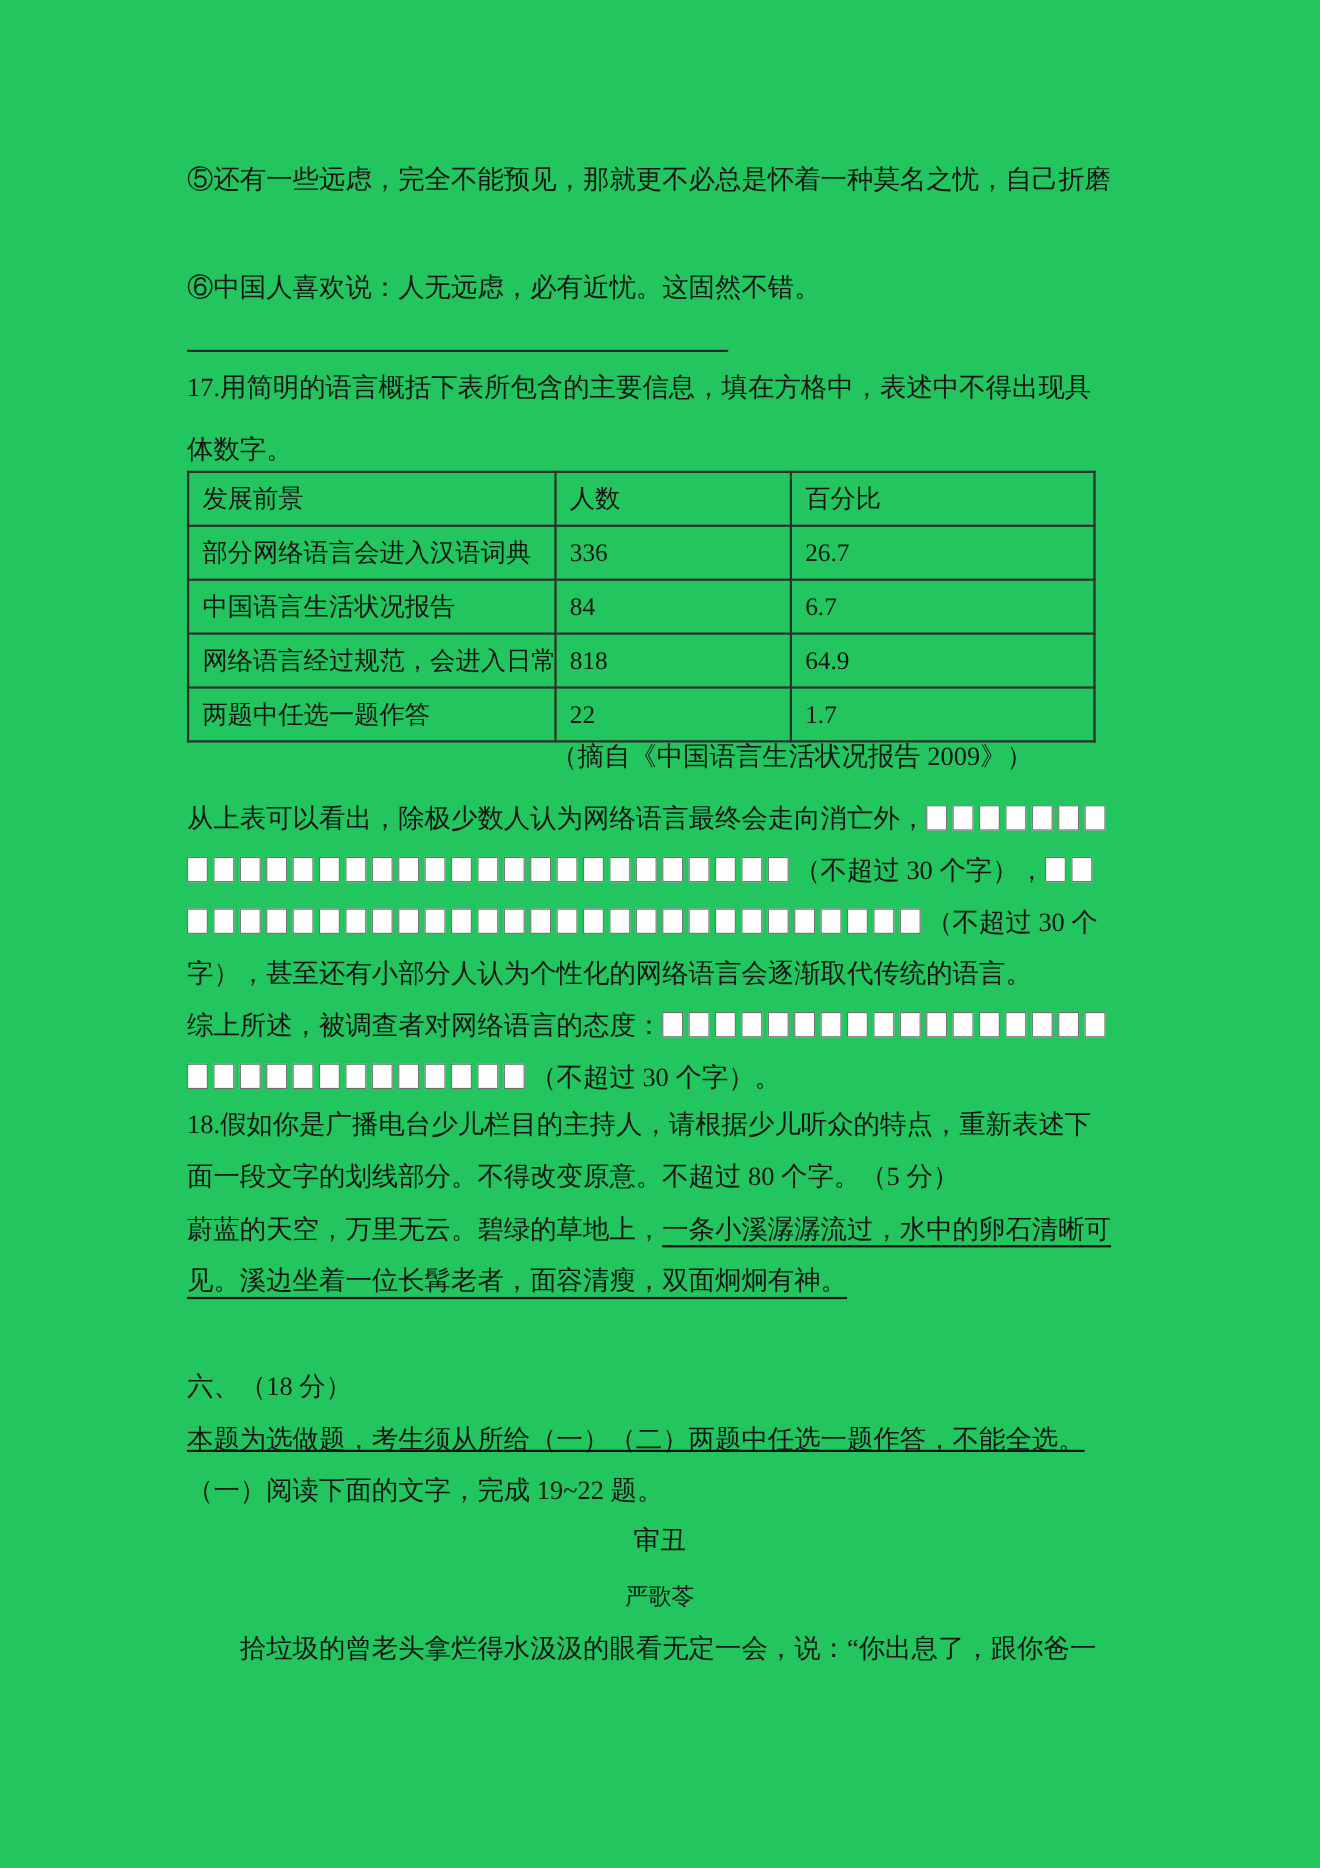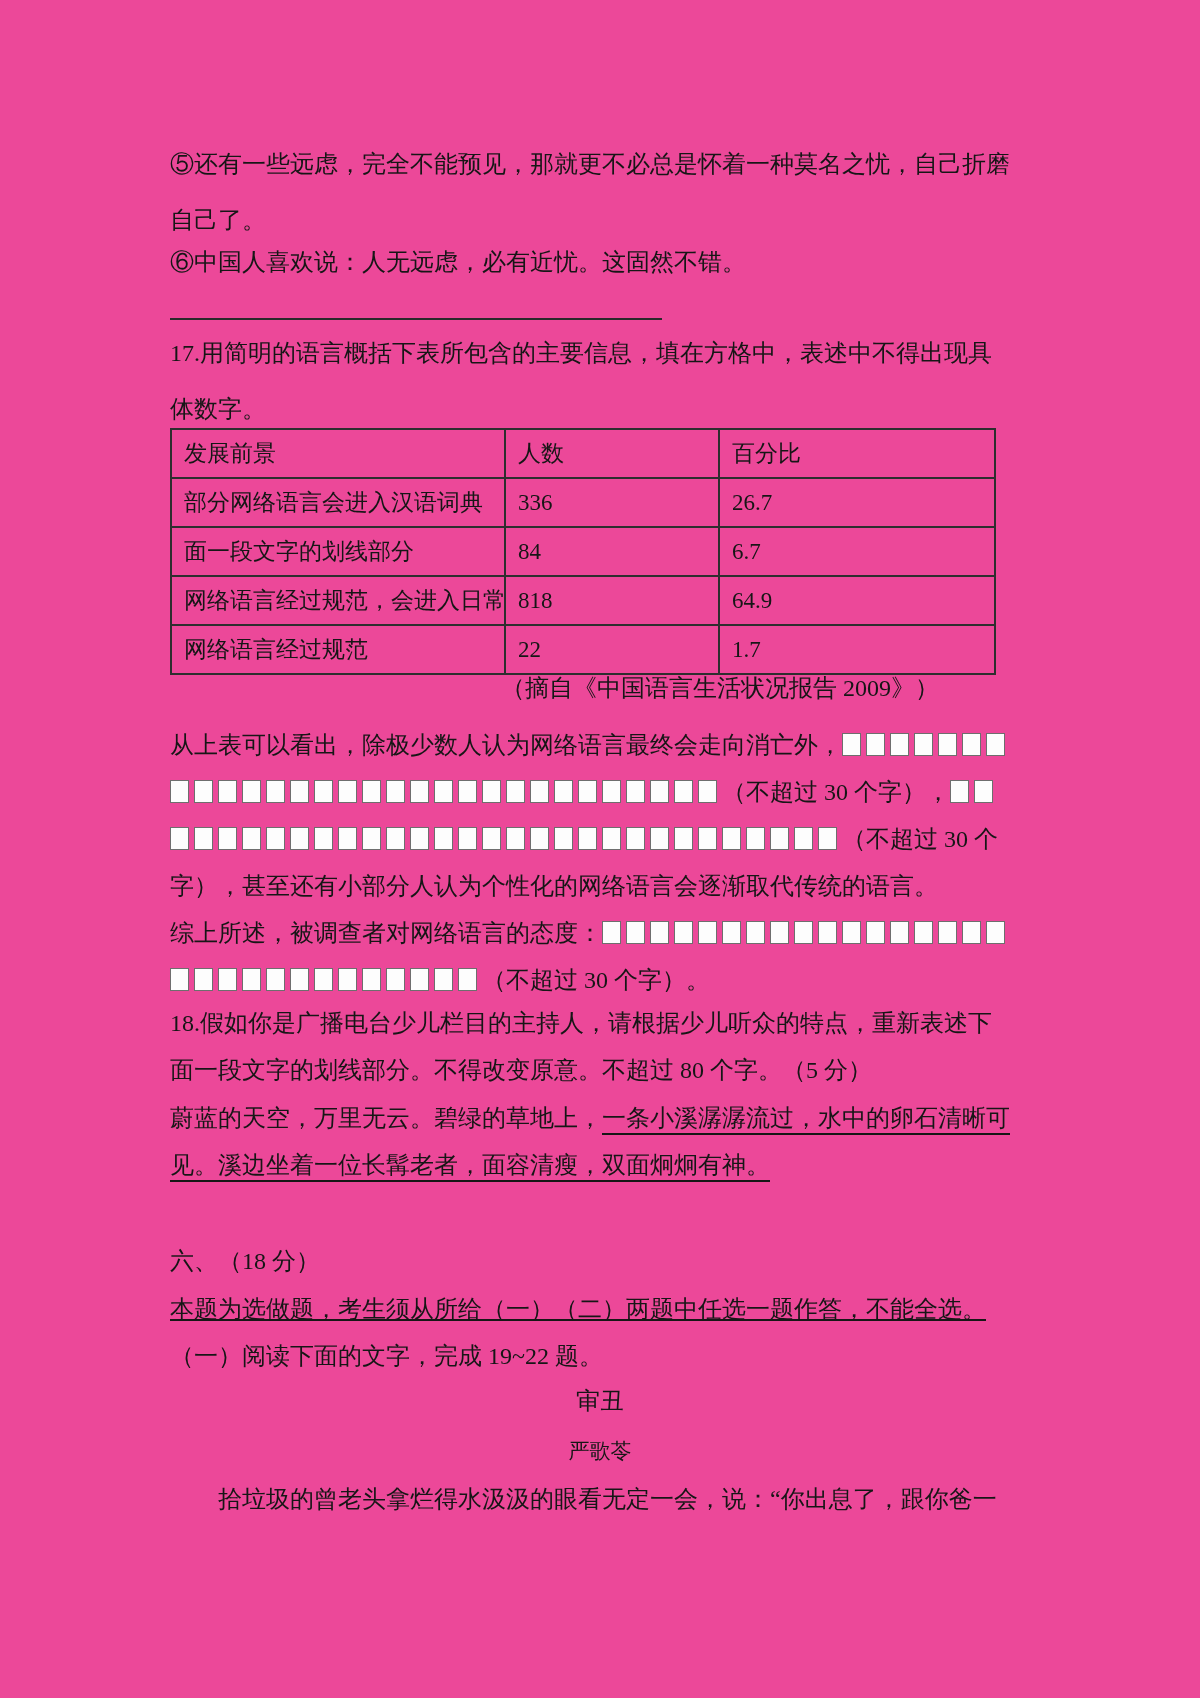--- a/index.html
+++ b/index.html
@@ -1,20 +1,20 @@
 <!DOCTYPE html>
 <html><head>
 <meta charset="utf-8">
 <style>
   html,body { margin:0; padding:0; background:#e8e8e8; }
   .page {
     position:relative;
     width:1200px; height:1698px;
     margin:0 auto;
-    background:#ec4899;
+    background:#22c55e;
     font-family:"Liberation Serif","DejaVu Serif",serif;
     color:#161616;
     overflow:hidden;
   }
   .block {
     position:absolute;
     left:170px;
     width:900px;
     font-size:24px;
     line-height:47px;
@@ -80,21 +80,20 @@
   .author { font-size:21px; }
   .indent { padding-left:48px; }
 </style>
 </head>
 <body>
 
 <div class="page">
 
   <div class="block lh56" style="top:136px;">
       <div class="line"><span>⑤还有一些远虑，完全不能预见，那就更不必总是怀着一种莫名之忧，自己折磨</span></div>
-      <div class="line"><span>自己了。</span></div>
     </div>
   <div class="block lh56" style="top:234px;">
       <div class="line"><span>⑥中国人喜欢说：人无远虑，必有近忧。这固然不错。</span></div>
     </div>
 
   <div class="divider"></div>
 
   <div class="block lh56" style="top:325px;">
       <div class="line"><span>17.用简明的语言概括下表所包含的主要信息，填在方格中，表述中不得出现具</span></div>
       <div class="line"><span>体数字。</span></div>
@@ -106,31 +105,31 @@
         <td class="col-a">发展前景</td>
         <td class="col-b">人数</td>
         <td class="col-c">百分比</td>
       </tr>
       <tr>
         <td>部分网络语言会进入汉语词典</td>
         <td>336</td>
         <td>26.7</td>
       </tr>
       <tr>
-        <td>面一段文字的划线部分</td>
+        <td>中国语言生活状况报告</td>
         <td>84</td>
         <td>6.7</td>
       </tr>
       <tr>
         <td>网络语言经过规范，会进入日常生活</td>
         <td>818</td>
         <td>64.9</td>
       </tr>
       <tr>
-        <td>网络语言经过规范</td>
+        <td>两题中任选一题作答</td>
         <td>22</td>
         <td>1.7</td>
       </tr>
     </tbody>
   </table>
 
   <div class="source">（摘自《中国语言生活状况报告 2009》）</div>
 
   <div class="block" style="top:722px;">
       <div class="line"><span>从上表可以看出，除极少数人认为网络语言最终会走向消亡外，</span><span class="sq"></span><span class="sq"></span><span class="sq"></span><span class="sq"></span><span class="sq"></span><span class="sq"></span><span class="sq"></span></div>

